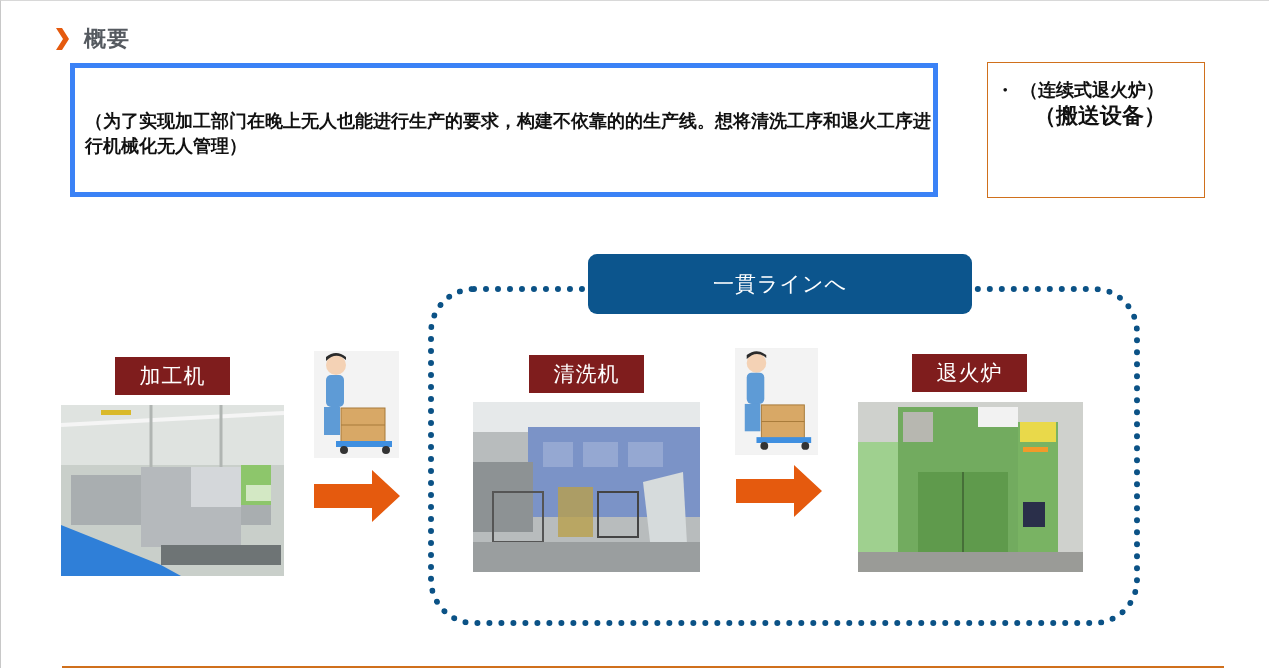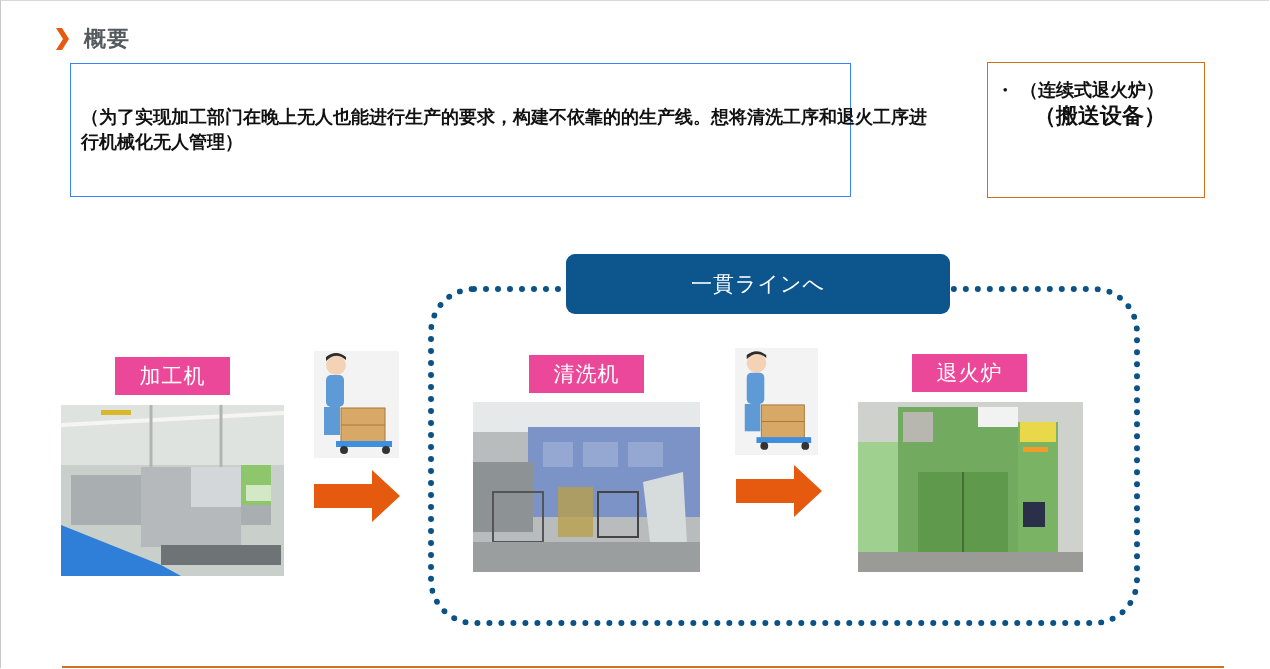--- a/index.html
+++ b/index.html
@@ -2,30 +2,30 @@
 <html><head>
 <meta charset="utf-8">
 <style>
   html, body { margin:0; padding:0; }
   body { width:1270px; height:669px; background:#ffffff; position:relative; overflow:hidden;
          font-family:"DejaVu Sans", sans-serif; }
   .page-border { position:absolute; left:0; top:0; width:1269px; height:668px; border-left:1px solid #c8c8c8; border-top:1px solid #d8d8d8; box-sizing:border-box; }
   .title-row { position:absolute; left:54px; top:24px; display:flex; align-items:center; }
   .chev { width:16px; height:26px; }
   .title { font-size:22px; font-weight:bold; color:#555a60; margin-left:14px; letter-spacing:1px; }
-  .summary-box { position:absolute; left:70px; top:63px; width:781px; height:134px; border:1px solid #3b82f6; box-sizing:border-box; }
+  .summary-box { position:absolute; left:70px; top:63px; width:868px; height:134px; border:5px solid #3b82f6; box-sizing:border-box; }
   .summary-text { position:absolute; left:10px; top:40px; width:850px; font-size:18px; font-weight:bold; color:#111; line-height:25px; }
   .invest-box { position:absolute; left:987px; top:62px; width:218px; height:136px; border:1px solid #d0701c; box-sizing:border-box; padding:14px 0 0 14px; }
   .invest-title { font-size:17px; color:#111; line-height:26px; margin-left:-4px; }
   .invest-item { font-size:18px; font-weight:bold; color:#111; line-height:26px; }
   .invest-item .dot { font-weight:bold; margin-right:6px; margin-left:-6px; }
   .invest-sub { font-size:22px; font-weight:bold; color:#111; line-height:26px; margin-left:32px; }
   .dotted-frame { position:absolute; left:428px; top:286px; width:712px; height:340px; border:6px dotted #0b5286; border-radius:46px; box-sizing:border-box; }
-  .banner { position:absolute; left:566px; top:254px; width:384px; height:60px; background:#0c558d; border-radius:9px; color:#fff; font-size:21px; display:flex; align-items:center; justify-content:center; letter-spacing:1px; }
-  .label { position:absolute; height:38px; background:#ec4899; color:#fff; font-size:21px; display:flex; align-items:center; justify-content:center; letter-spacing:1px; }
+  .banner { position:absolute; left:588px; top:254px; width:384px; height:60px; background:#0c558d; border-radius:9px; color:#fff; font-size:21px; display:flex; align-items:center; justify-content:center; letter-spacing:1px; }
+  .label { position:absolute; height:38px; background:#7f1d1d; color:#fff; font-size:21px; display:flex; align-items:center; justify-content:center; letter-spacing:1px; }
   .photo { position:absolute; overflow:hidden; }
   .worker { position:absolute; background:#f2f2f2; overflow:hidden; }
   .arrow { position:absolute; }
   .bottom-line { position:absolute; left:62px; top:666px; width:1162px; height:2px; background:#d0701c; }
 </style>
 </head>
 <body>
 
 <div class="page-border"></div>
 

